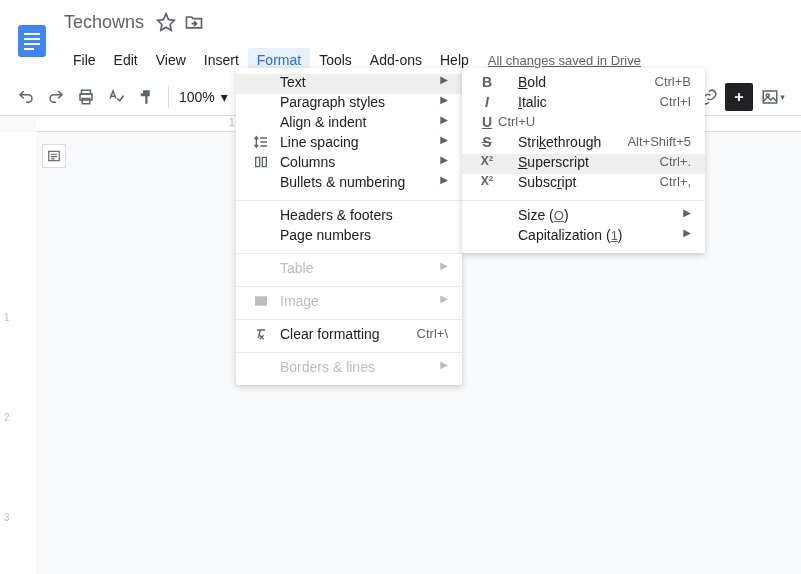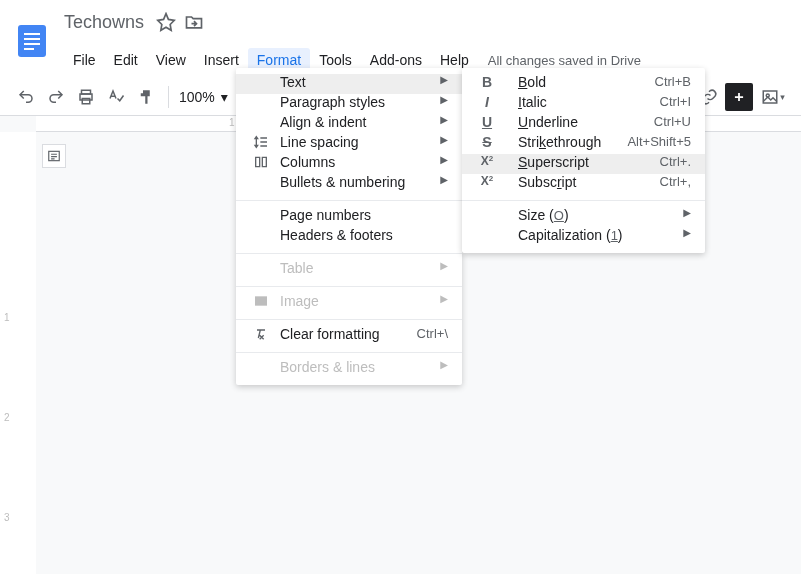--- a/index.html
+++ b/index.html
@@ -7,21 +7,21 @@
 .header{display:flex;align-items:center;padding:8px 12px 0 12px}
 .doc-icon{width:40px;height:40px;margin-right:12px;display:flex;align-items:center;justify-content:center}
 .doc-icon svg{width:36px;height:36px}
 .titlearea{flex:1}
 .titlerow{display:flex;align-items:center;height:28px}
 .title{font-size:18px;color:#5f6368;margin-right:12px}
 .star-icon,.folder-icon{width:20px;height:20px;margin-right:8px;color:#5f6368}
 .menubar{display:flex;align-items:center;height:28px;margin-top:10px}
 .menuitem{font-size:14px;color:#202124;padding:4px 9px;cursor:pointer;border-radius:3px}
 .menuitem.active{background:#e8f0fe;color:#1a73e8}
-.menulink{font-size:13px;color:#5f6368;margin-left:10px;cursor:pointer}
+.menulink{font-size:13px;color:#5f6368;text-decoration:underline;margin-left:10px;cursor:pointer}
 .toolbar{display:flex;align-items:center;height:38px;border-bottom:1px solid #dadce0;padding:0 12px;margin-top:4px}
 .tbtn{width:28px;height:28px;display:flex;align-items:center;justify-content:center;color:#5f6368;cursor:pointer;border-radius:2px;margin-right:2px}
 .tsep{width:1px;height:22px;background:#dadce0;margin:0 6px}
 .zoom{display:flex;align-items:center;font-size:14px;color:#202124;cursor:pointer;padding:0 4px}
 .zoom .arrow{margin-left:6px}
 .tbtn-add{width:28px;height:28px;background:#202124;color:#fff;display:flex;align-items:center;justify-content:center;border-radius:2px;margin-right:6px}
 .workspace{position:relative;background:#f8f9fa;height:500px}
 .ruler-h{position:absolute;top:0;left:36px;right:0;height:16px;background:#fff;border-bottom:1px solid #dadce0}
 .ruler-h::after{content:"";position:absolute;left:200px;top:10px;border-left:5px solid transparent;border-right:5px solid transparent;border-top:6px solid #bdbdbd}
 .rnum{position:absolute;top:1px;font-size:10px;color:#bdbdbd}
@@ -196,25 +196,25 @@
     <span class="marrow">▶</span>
   </div>
   <div class="mrow">
     <span class="micon"></span>
     <span class="mlabel">Bullets &amp; numbering</span>
     <span class="marrow">▶</span>
   </div>
   <div class="msep"></div>
   <div class="mrow">
     <span class="micon"></span>
+    <span class="mlabel">Headers &amp; footers</span>
+  </div>
+  <div class="mrow">
+    <span class="micon"></span>
     <span class="mlabel">Page numbers</span>
-  </div>
-  <div class="mrow">
-    <span class="micon"></span>
-    <span class="mlabel">Headers &amp; footers</span>
   </div>
   <div class="msep"></div>
   <div class="mrow disabled">
     <span class="micon"></span>
     <span class="mlabel">Table</span>
     <span class="marrow">▶</span>
   </div>
   <div class="msep"></div>
   <div class="mrow disabled">
     <span class="micon">
@@ -249,21 +249,20 @@
     <span class="mlabel"><span class="under">B</span><span>old</span></span>
     <span class="mshort">Ctrl+B</span>
   </div>
   <div class="mrow">
     <span class="micon" style="font-style:italic">I</span>
     <span class="mlabel"><span class="under">I</span><span>talic</span></span>
     <span class="mshort">Ctrl+I</span>
   </div>
   <div class="mrow">
     <span class="micon" style="text-decoration:underline">U</span>
-    <span class="mlabel"><span class="under">U</span><span>nderline</span></span>
     <span class="mshort">Ctrl+U</span>
   </div>
   <div class="mrow">
     <span class="micon" style="text-decoration:line-through">S</span>
     <span class="mlabel">Stri<span class="under">k</span>ethrough</span>
     <span class="mshort">Alt+Shift+5</span>
   </div>
   <div class="mrow hover">
     <span class="micon" style="font-size:12px">X<sup style="font-size:8px">2</sup></span>
     <span class="mlabel"><span class="under">S</span><span>uperscript</span></span>

